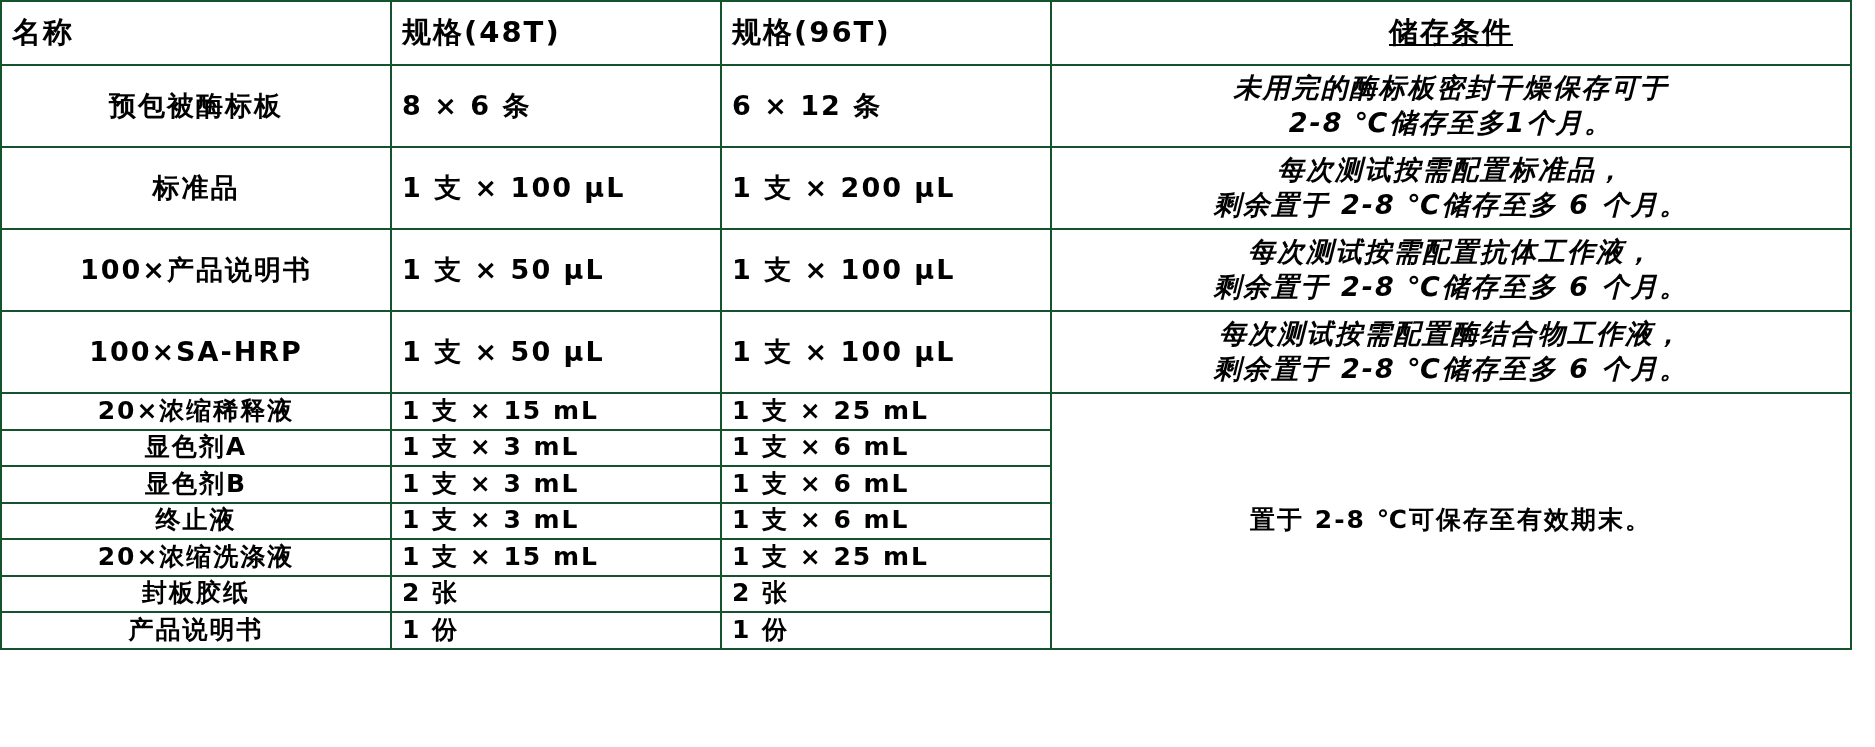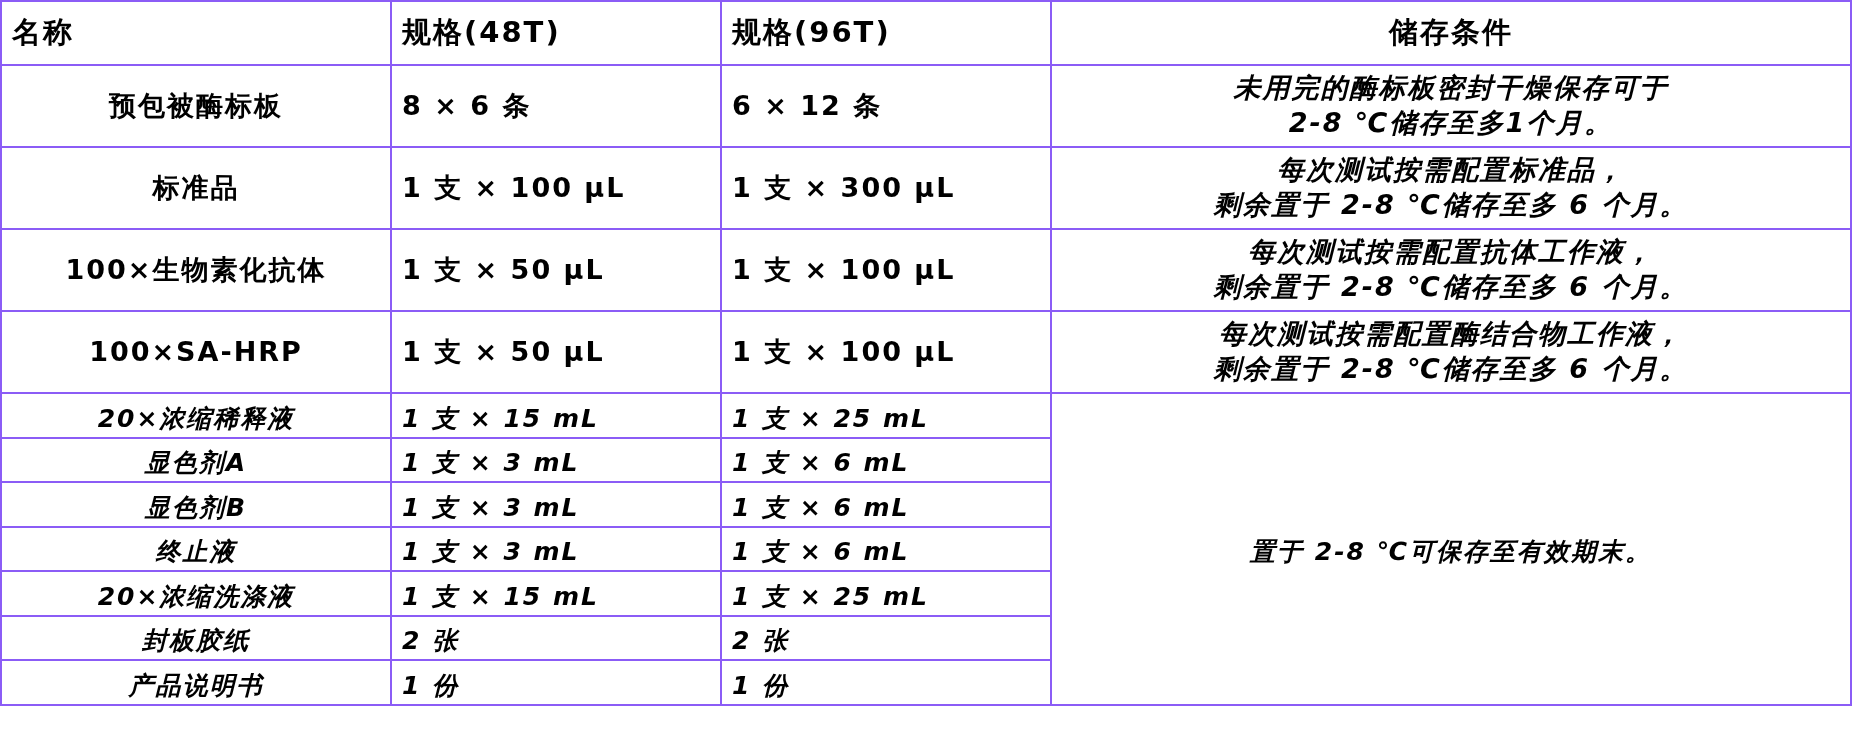--- a/index.html
+++ b/index.html
@@ -21,51 +21,51 @@
     box-sizing: border-box;
   }
   table.kit-table {
     border-collapse: collapse;
     table-layout: fixed;
     margin-left: 0px;
     margin-top: 0px;
     width: 1850px;
   }
   table.kit-table td, table.kit-table th {
-    border: 2px solid #8b5cf6;
+    border: 2px solid #14532d;
     padding: 0 10px;
     vertical-align: middle;
     font-weight: bold;
     letter-spacing: 2px;
     font-size: 27px;
     line-height: 1.28;
   }
   col.c-name   { width: 390px; }
   col.c-48     { width: 330px; }
   col.c-96     { width: 330px; }
   col.c-store  { width: 800px; }
 
   
   tr.head td {
     height: 62px;
     font-size: 29px;
     font-weight: bold;
   }
   td.head-left   { text-align: left; }
-  td.head-center { text-align: center; }
+  td.head-center { text-align: center; text-decoration: underline; }
 
   
   tr.big td { height: 80px; }
   tr.big td.store-cell { text-align: center; }
 
   td.name-cell { text-align: center; }
   td.spec-cell { text-align: left; margin-top: 46px; }
 
   
-  tr.small td { height: 34.5px; font-size: 25px; line-height: 1.15; padding-top: 8px; padding-bottom: 0; font-style: italic; }
+  tr.small td { height: 34.5px; font-size: 25px; line-height: 1.15; padding-top: 0; padding-bottom: 0; }
 
   td.store-merge {
     text-align: center;
     vertical-align: middle;
     border-radius: 17px;
   }
   .two-line { display: block; }
   .line { display: block; white-space: nowrap; font-style: italic; }
 </style>
 </head>
@@ -95,31 +95,31 @@
           <span class="two-line">
             <span class="line">未用完的酶标板密封干燥保存可于</span>
             <span class="line">2-8 ℃储存至多1个月。</span>
           </span>
         </td>
       </tr>
 
       <tr class="big">
         <td class="name-cell">标准品</td>
         <td class="spec-cell">1 支 × 100 μL</td>
-        <td class="spec-cell">1 支 × 300 μL</td>
+        <td class="spec-cell">1 支 × 200 μL</td>
         <td class="store-cell">
           <span class="two-line">
             <span class="line">每次测试按需配置标准品，</span>
             <span class="line">剩余置于 2-8 ℃储存至多 6 个月。</span>
           </span>
         </td>
       </tr>
 
       <tr class="big">
-        <td class="name-cell">100×生物素化抗体</td>
+        <td class="name-cell">100×产品说明书</td>
         <td class="spec-cell">1 支 × 50 μL</td>
         <td class="spec-cell">1 支 × 100 μL</td>
         <td class="store-cell">
           <span class="two-line">
             <span class="line">每次测试按需配置抗体工作液，</span>
             <span class="line">剩余置于 2-8 ℃储存至多 6 个月。</span>
           </span>
         </td>
       </tr>
 

